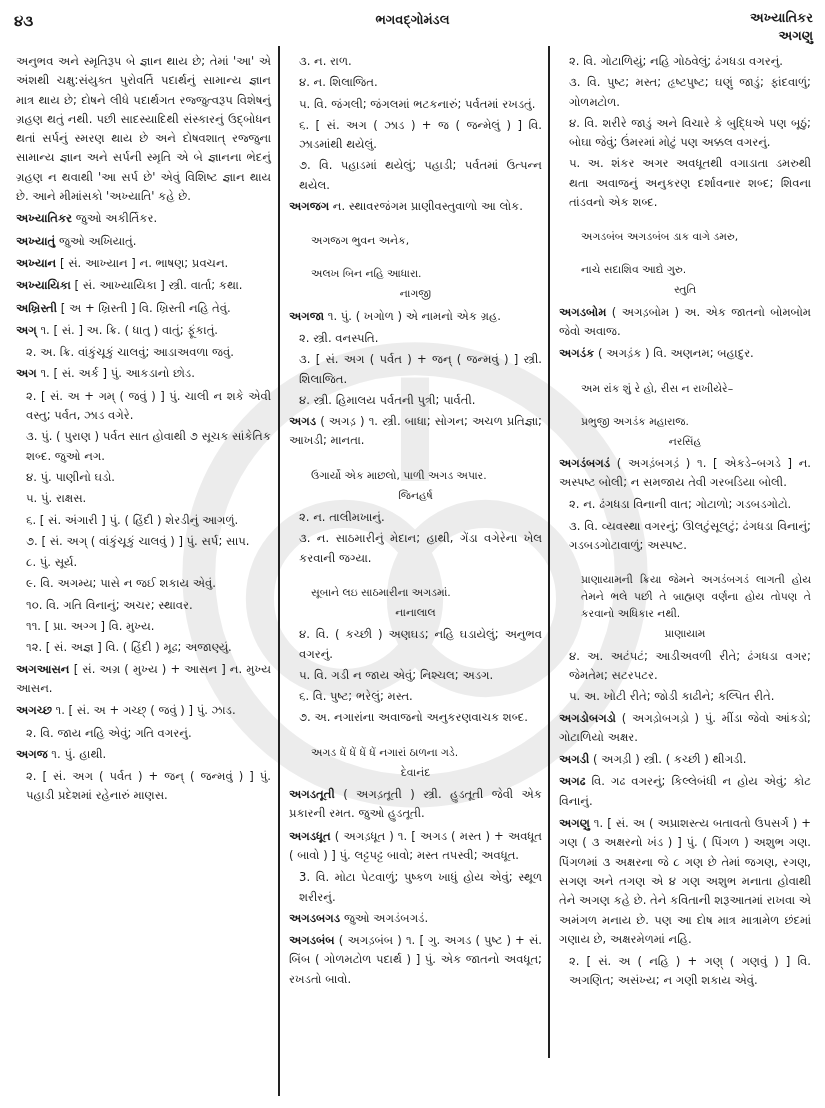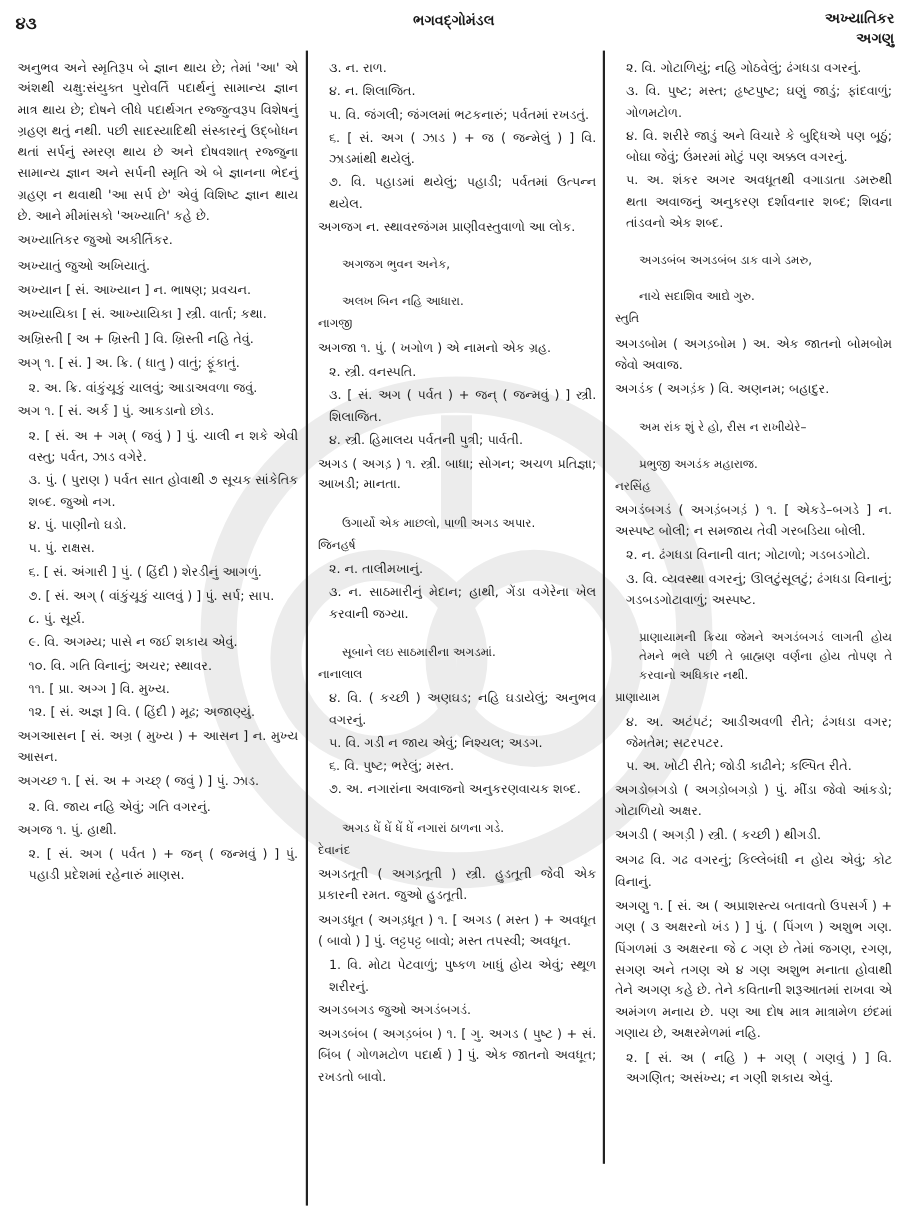--- a/index.html
+++ b/index.html
@@ -13,23 +13,23 @@
   .gw2{position:absolute;right:12px;top:22px;font-size:13px;font-weight:bold;}
   .col{position:absolute;top:52px;height:1050px;font-size:11.6px;line-height:19.3px;text-align:justify;}
   .c1{left:16px;width:255px;}
   .c2{left:289px;width:253px;}
   .c3{left:559px;width:252px;}
   .rule{position:absolute;width:2px;background:#222;}
   .r1{left:278px;top:46px;height:1050px;}
   .r2{left:548px;top:46px;height:1012px;}
   .e{margin:0 0 3px 0;}
   .sub{margin:0 0 2px 10px;}
-  .hw{font-weight:normal;}
+  .hw{font-weight:bold;}
   .q{margin:16px 0 2px 22px;font-size:10.8px;line-height:17px;}
-  .src{text-align:left;font-size:10.8px;margin:0 0 3px 0;}
+  .src{text-align:center;font-size:10.8px;margin:0 0 3px 0;}
 </style>
 </head>
 <body>
 
 <svg class="watermark" viewBox="0 0 100 100">
   <circle cx="50" cy="50" r="46" fill="none" stroke="#000" stroke-width="7"></circle>
   <circle cx="35" cy="55" r="18" fill="none" stroke="#000" stroke-width="6"></circle>
   <circle cx="65" cy="55" r="18" fill="none" stroke="#000" stroke-width="6"></circle>
   <path d="M50 8 L50 30" stroke="#000" stroke-width="6"></path>
 </svg>
@@ -93,21 +93,21 @@
     <div class="q">સૂબાને લઇ સાઠમારીના અગડમાં.</div>
     <div class="src">નાનાલાલ</div>
     <p class="sub">૪. વિ. ( કચ્છી ) અણઘડ; નહિ ઘડાયેલું; અનુભવ વગરનું.</p>
     <p class="sub">૫. વિ. ગડી ન જાય એવું; નિશ્ચલ; અડગ.</p>
     <p class="sub">૬. વિ. પુષ્ટ; ભરેલું; મસ્ત.</p>
     <p class="sub">૭. અ. નગારાંના અવાજનો અનુકરણવાચક શબ્દ.</p>
     <div class="q">અગડ ધેં ધેં ધેં ધેં નગારાં ઠાળના ગડે.</div>
     <div class="src">દેવાનંદ</div>
     <p class="e"><span class="hw">અગડતૂતી</span> <span>( અગડ઼તૂતી ) સ્ત્રી. હુડતૂતી જેવી એક પ્રકારની રમત. જુઓ હુડતૂતી.</span></p>
     <p class="e"><span class="hw">અગડધૂત</span> <span>( અગડ઼ધૂત ) ૧. [ અગડ ( મસ્ત ) + અવધૂત ( બાવો ) ] પું. લટ્ટપટ્ટ બાવો; મસ્ત તપસ્વી; અવધૂત.</span></p>
-    <p class="sub">1. વિ. મોટા પેટવાળું; પુષ્કળ ખાધું હોય એવું; સ્થૂળ શરીરનું.</p>
+    <p class="sub">3. વિ. મોટા પેટવાળું; પુષ્કળ ખાધું હોય એવું; સ્થૂળ શરીરનું.</p>
     <p class="e"><span class="hw">અગડબગડ</span> <span>જુઓ અગડંબગડં.</span></p>
     <p class="e"><span class="hw">અગડબંબ</span> <span>( અગડ઼બંબ ) ૧. [ ગુ. અગડ ( પુષ્ટ ) + સં. બિંબ ( ગોળમટોળ પદાર્થ ) ] પું. એક જાતનો અવધૂત; રખડતો બાવો.</span></p>
   </div>
 <div class="col c3">
     <p class="sub">૨. વિ. ગોટાળિયું; નહિ ગોઠવેલું; ઢંગધડા વગરનું.</p>
     <p class="sub">૩. વિ. પુષ્ટ; મસ્ત; હૃષ્ટપુષ્ટ; ઘણું જાડું; ફાંદવાળું; ગોળમટોળ.</p>
     <p class="sub">૪. વિ. શરીરે જાડું અને વિચારે કે બુદ્ધિએ પણ બૂઠું; બોઘા જેવું; ઉંમરમાં મોટું પણ અક્કલ વગરનું.</p>
     <p class="sub">૫. અ. શંકર અગર અવધૂતથી વગાડાતા ડમરુથી થતા અવાજનું અનુકરણ દર્શાવનાર શબ્દ; શિવના તાંડવનો એક શબ્દ.</p>
     <div class="q">અગડબંબ અગડબંબ ડાક વાગે ડમરુ,</div>
     <div class="q">નાચે સદાશિવ આદ્યે ગુરુ.</div>

